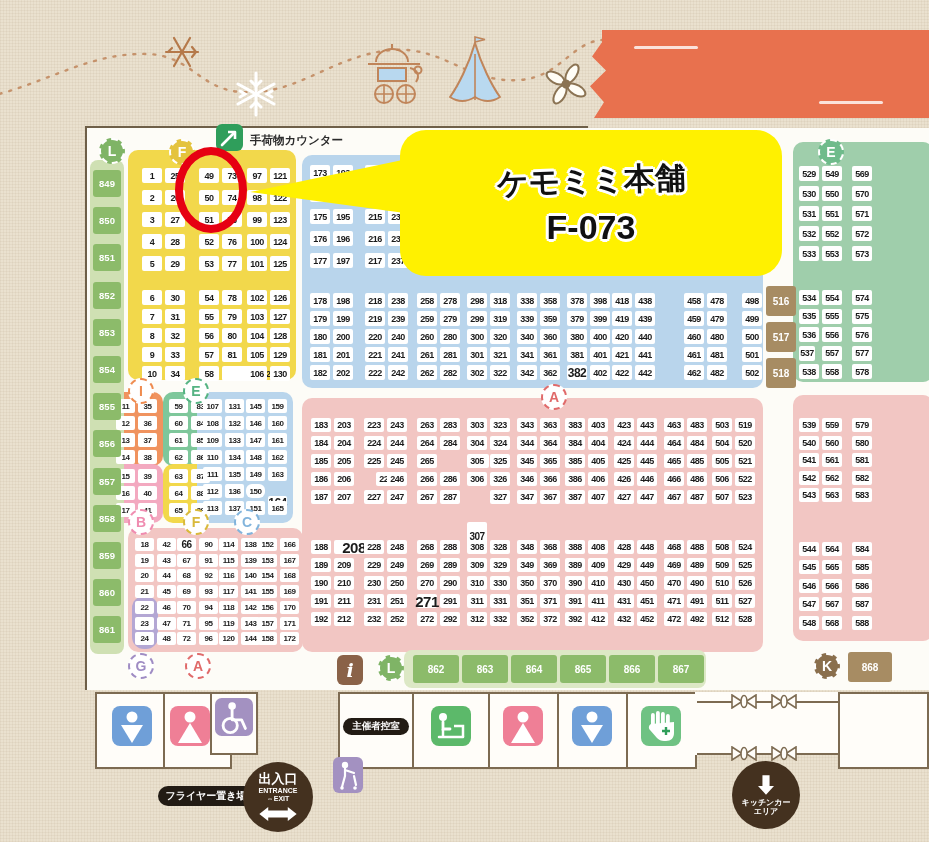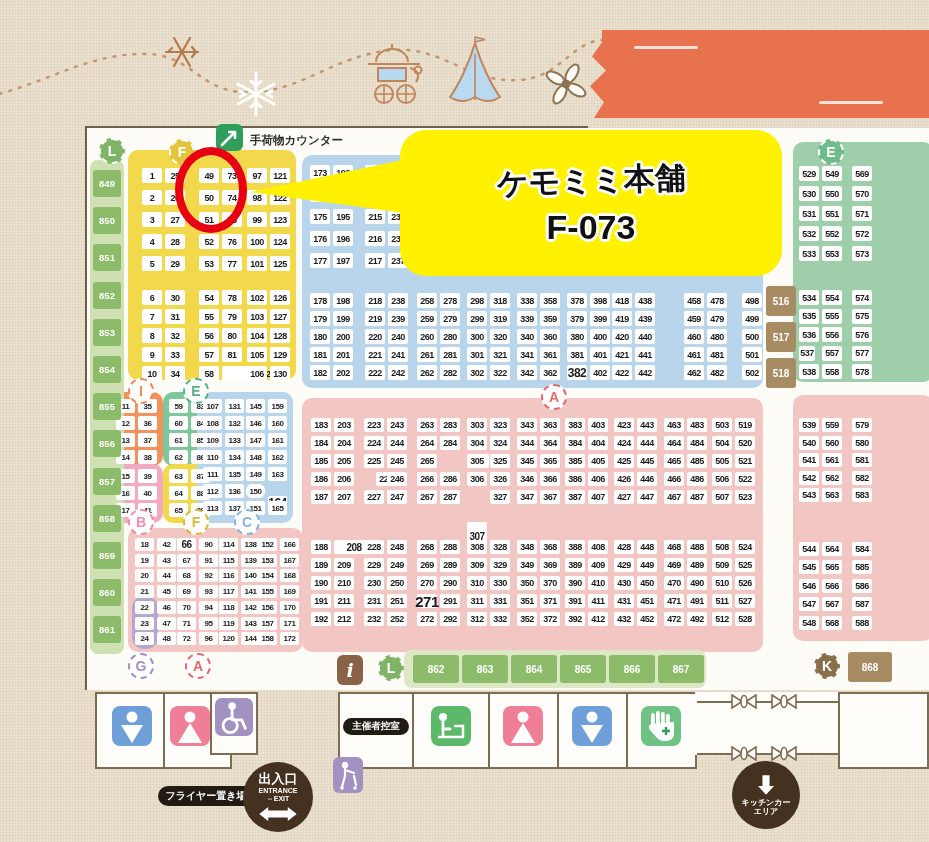--- a/index.html
+++ b/index.html
@@ -597,21 +597,21 @@
     <div class="cell" style="left: 735px; top: 418px; width: 20px; height: 14px; font-size: 9px;">519</div>
     <div class="cell" style="left: 712px; top: 436px; width: 20px; height: 14px; font-size: 9px;">504</div>
     <div class="cell" style="left: 735px; top: 436px; width: 20px; height: 14px; font-size: 9px;">520</div>
     <div class="cell" style="left: 712px; top: 454px; width: 20px; height: 14px; font-size: 9px;">505</div>
     <div class="cell" style="left: 735px; top: 454px; width: 20px; height: 14px; font-size: 9px;">521</div>
     <div class="cell" style="left: 712px; top: 472px; width: 20px; height: 14px; font-size: 9px;">506</div>
     <div class="cell" style="left: 735px; top: 472px; width: 20px; height: 14px; font-size: 9px;">522</div>
     <div class="cell" style="left: 712px; top: 490px; width: 20px; height: 14px; font-size: 9px;">507</div>
     <div class="cell" style="left: 735px; top: 490px; width: 20px; height: 14px; font-size: 9px;">523</div>
     <div class="cell" style="left: 311px; top: 540px; width: 20px; height: 14px; font-size: 9px;">188</div>
-    <div class="cell" style="left: 334px; top: 540px; width: 40px; height: 14px; font-size: 10px;">208</div>
+    <div class="cell" style="left: 334px; top: 540px; width: 40px; height: 14px; font-size: 15px;">208</div>
     <div class="cell" style="left: 311px; top: 558px; width: 20px; height: 14px; font-size: 9px;">189</div>
     <div class="cell" style="left: 334px; top: 558px; width: 20px; height: 14px; font-size: 9px;">209</div>
     <div class="cell" style="left: 311px; top: 576px; width: 20px; height: 14px; font-size: 9px;">190</div>
     <div class="cell" style="left: 334px; top: 576px; width: 20px; height: 14px; font-size: 9px;">210</div>
     <div class="cell" style="left: 311px; top: 594px; width: 20px; height: 14px; font-size: 9px;">191</div>
     <div class="cell" style="left: 334px; top: 594px; width: 20px; height: 14px; font-size: 9px;">211</div>
     <div class="cell" style="left: 311px; top: 612px; width: 20px; height: 14px; font-size: 9px;">192</div>
     <div class="cell" style="left: 334px; top: 612px; width: 20px; height: 14px; font-size: 9px;">212</div>
     <div class="cell" style="left: 364px; top: 540px; width: 20px; height: 14px; font-size: 9px;">228</div>
     <div class="cell" style="left: 387px; top: 540px; width: 20px; height: 14px; font-size: 9px;">248</div>

